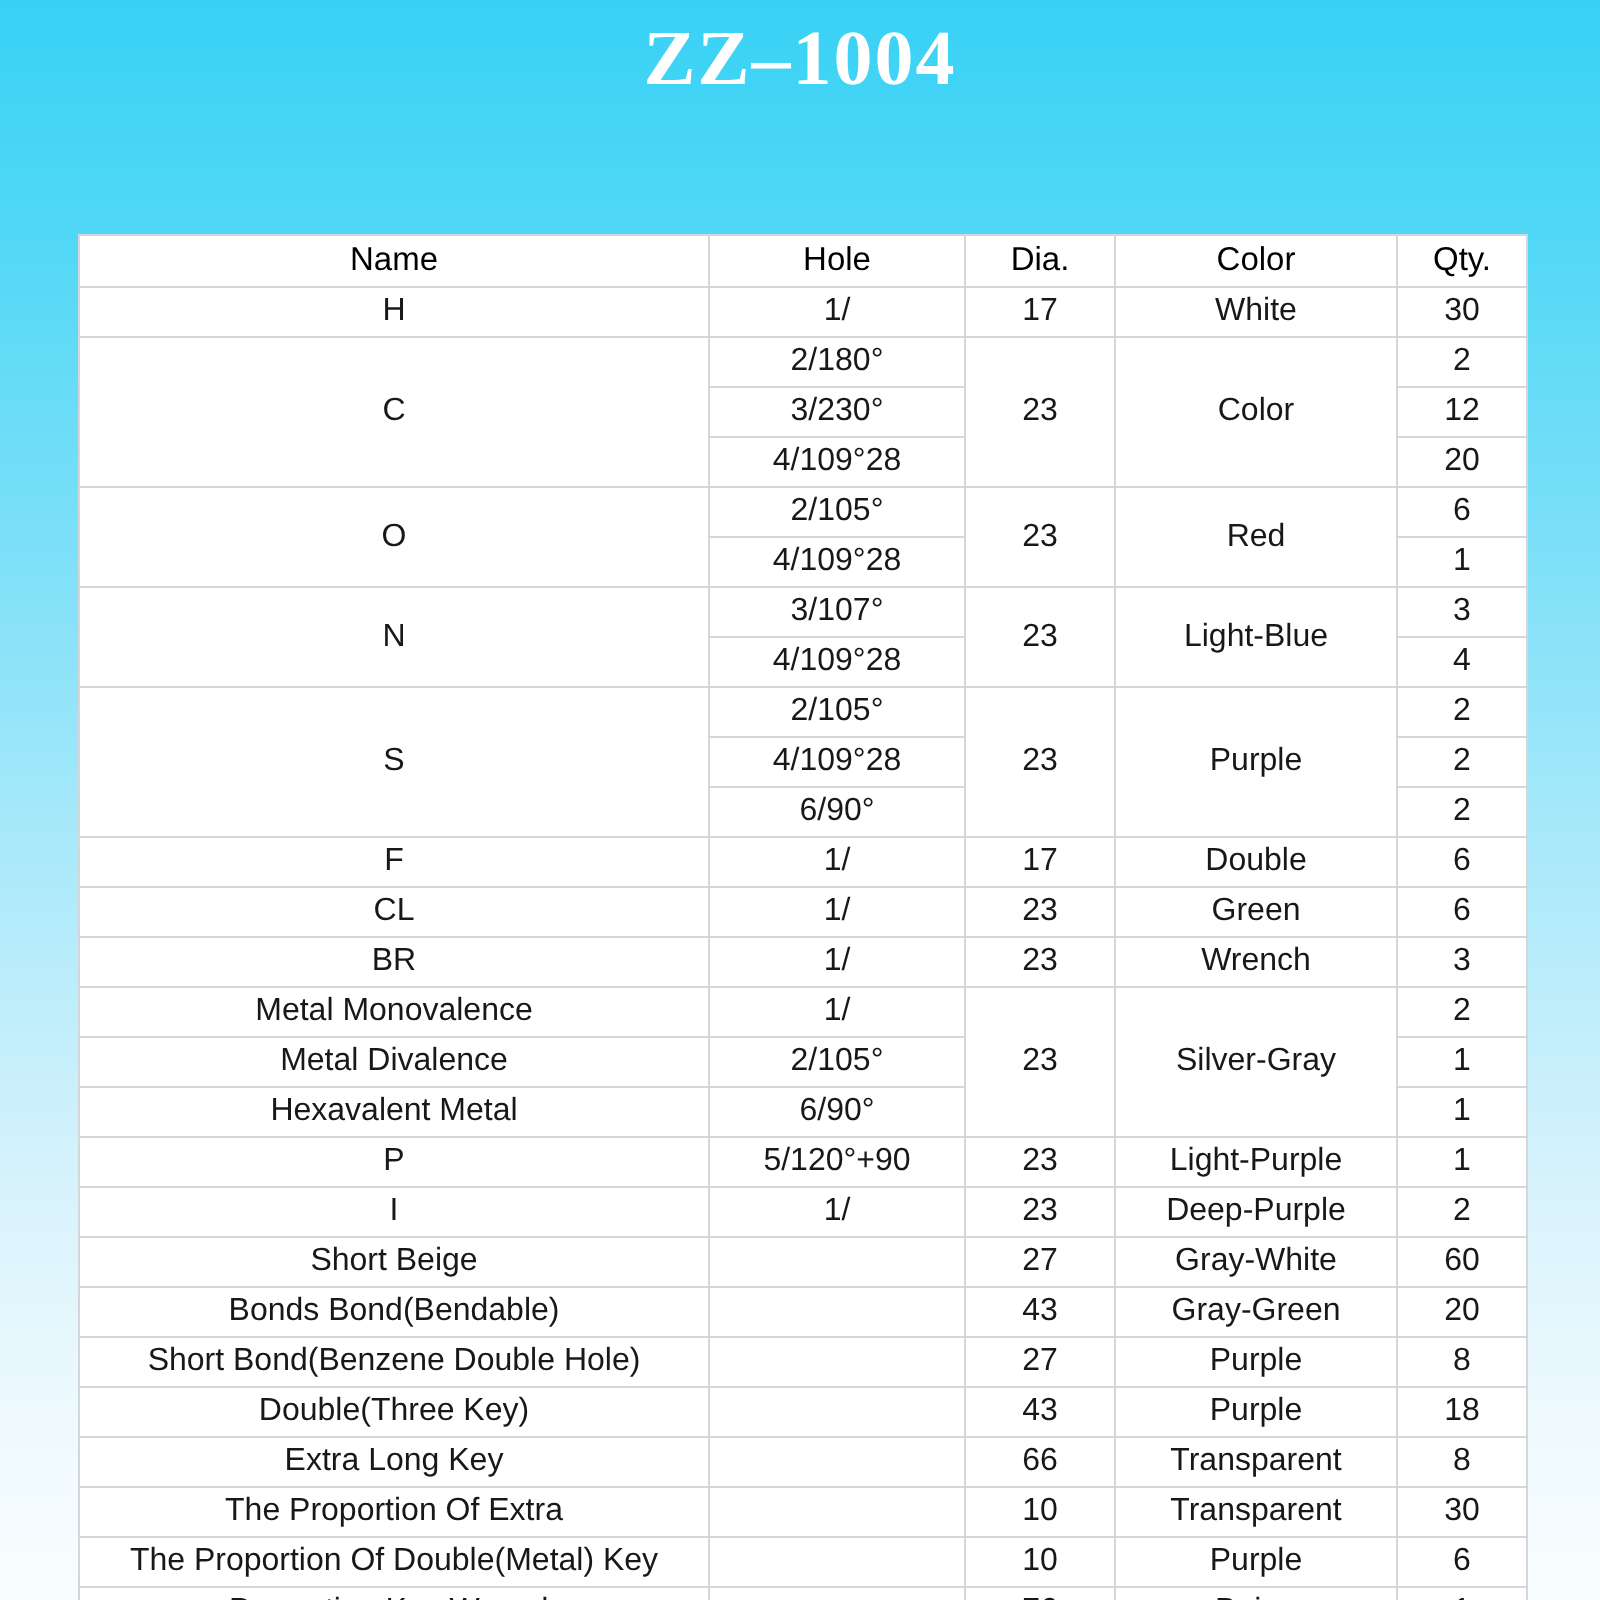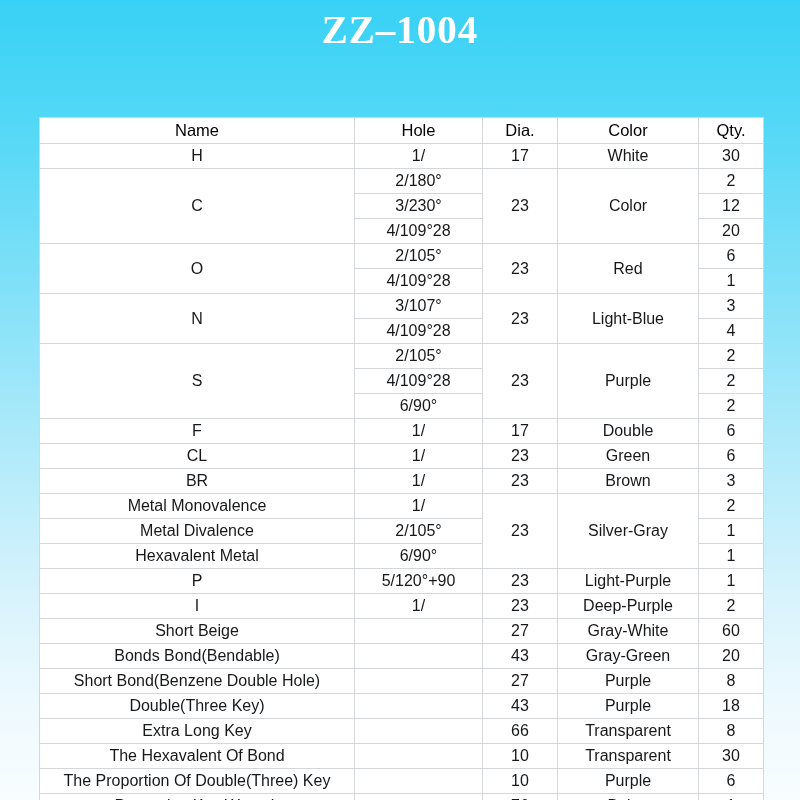--- a/index.html
+++ b/index.html
@@ -124,21 +124,21 @@
           <td>CL</td>
           <td>1/</td>
           <td>23</td>
           <td>Green</td>
           <td>6</td>
         </tr>
         <tr>
           <td>BR</td>
           <td>1/</td>
           <td>23</td>
-          <td>Brown</td>
+          <td>Wrench</td>
           <td>3</td>
         </tr>
         <tr>
           <td>Metal Monovalence</td>
           <td>1/</td>
           <td rowspan="3">23</td>
           <td rowspan="3">Silver-Gray</td>
           <td>2</td>
         </tr>
         <tr>
@@ -194,28 +194,28 @@
           <td>18</td>
         </tr>
         <tr>
           <td>Extra Long Key</td>
           <td></td>
           <td>66</td>
           <td>Transparent</td>
           <td>8</td>
         </tr>
         <tr>
-          <td>The Hexavalent Of Bond</td>
+          <td>The Proportion Of Extra</td>
           <td></td>
           <td>10</td>
           <td>Transparent</td>
           <td>30</td>
         </tr>
         <tr>
-          <td>The Proportion Of Double(Three) Key</td>
+          <td>The Proportion Of Double(Metal) Key</td>
           <td></td>
           <td>10</td>
           <td>Purple</td>
           <td>6</td>
         </tr>
         <tr>
           <td>Proportion Key Wrench</td>
           <td></td>
           <td>76</td>
           <td>Beige</td>

